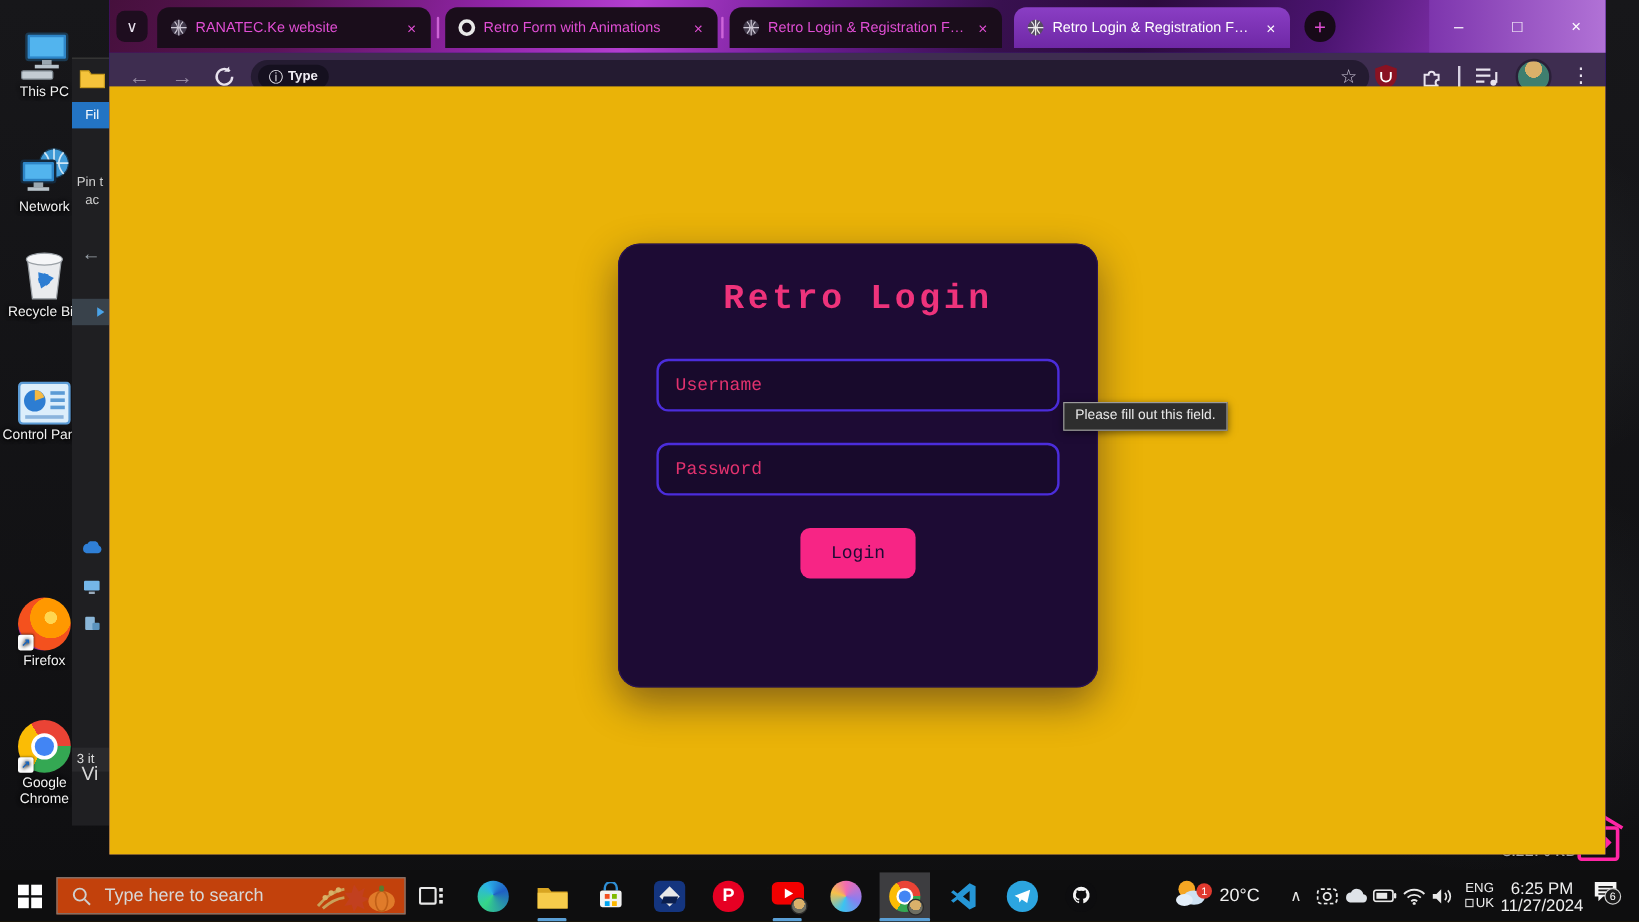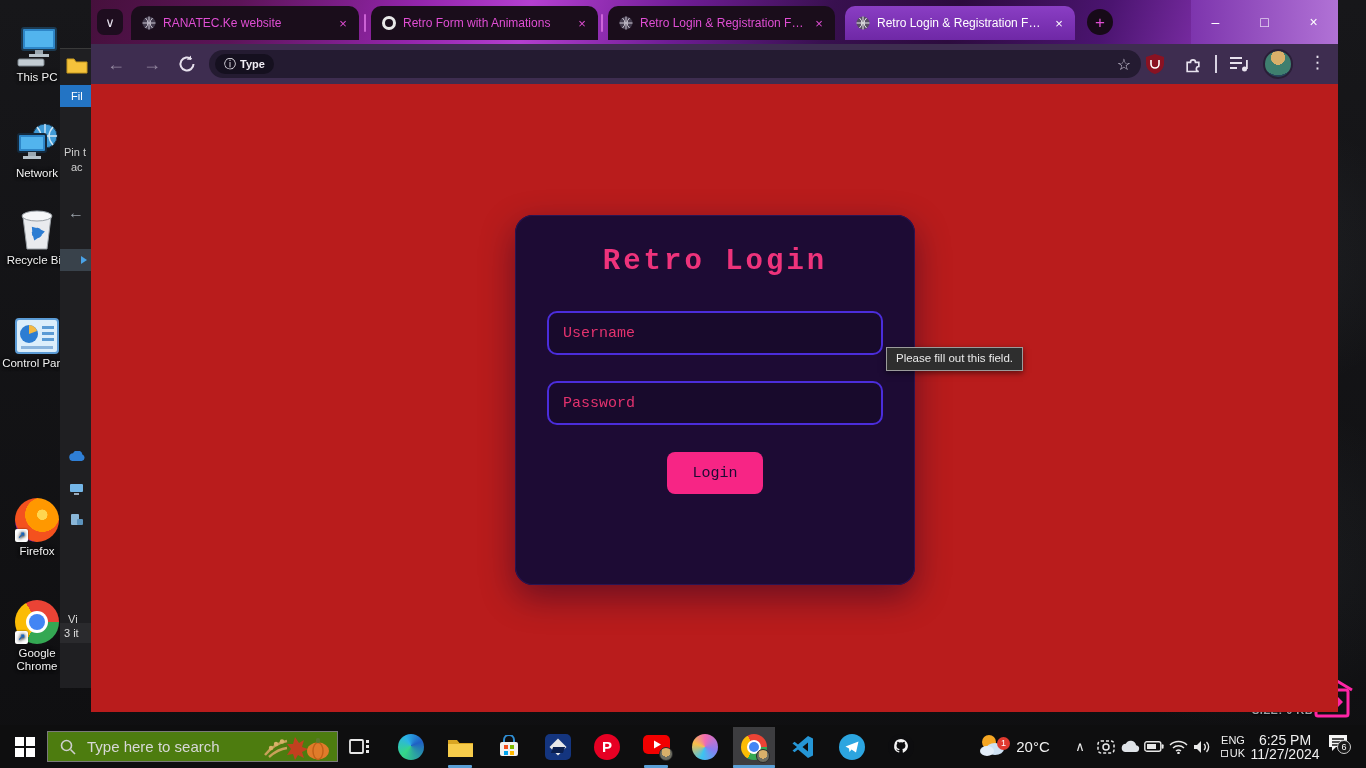--- a/index.html
+++ b/index.html
@@ -21,21 +21,21 @@
   .chromebig::before{content:"";position:absolute;inset:11px;background:#fff;border-radius:50%}
   .chromebig::after{content:"";position:absolute;inset:14px;background:#4285f4;border-radius:50%}
   
   #explorer{position:absolute;left:60px;top:48px;width:31px;height:640px;background:#1f1f22;z-index:2;overflow:hidden;border-top:1px solid #3a3a3a}
   #explorer .filebar{position:absolute;left:0;top:36px;width:31px;height:22px;background:#2374c4;color:#fff;font-size:11px;line-height:22px;padding-left:11px}
   #explorer .pin{position:absolute;left:4px;top:96px;color:#cfcfcf;font-size:11px;line-height:15px}
   #explorer .backa{position:absolute;left:8px;top:155px;color:#9aa2aa;font-size:16px}
   #explorer .selrow{position:absolute;left:0;top:200px;width:31px;height:22px;background:#39424b}
   #explorer .selrow i{position:absolute;right:4px;top:7px;width:0;height:0;border-left:6px solid #4aa3e8;border-top:4px solid transparent;border-bottom:4px solid transparent}
   #explorer .status{position:absolute;left:0;top:574px;width:31px;height:20px;background:#2a2a2d;color:#ddd;font-size:11px;line-height:20px;padding-left:4px}
-  #explorer .botlbl{position:absolute;left:8px;top:564px;color:#d8d8d8;font-size:11px}
+  #explorer .botlbl{position:absolute;left:8px;top:588px;color:#d8d8d8;font-size:16px}
   
   #corner-icon{position:absolute;left:1306px;top:676px;z-index:5}
   #size-text{position:absolute;left:1252px;top:704px;z-index:5;color:#9aa0a6;font-size:11px;font-weight:bold;letter-spacing:.5px;text-shadow:0 1px 2px #000}
   
   #bwin{position:absolute;left:91px;top:0;width:1247px;height:712px;z-index:10;overflow:hidden;background:#3a0da6}
   #tabstrip{position:absolute;left:0;top:0;width:100%;height:44px;background:
     linear-gradient(108deg,#46103c 0%,#5c1458 12%,#9325ab 26%,#b43fd0 35%,#6e1c94 47%,#38104f 59%,#2c0b3e 69%,#4b1470 81%,#8a35b5 92%,#a75fd0 100%)}
   .tsearch{position:absolute;left:6px;top:9px;width:26px;height:26px;border-radius:7px;background:#1e0d1f;color:#e8e2ee;display:flex;align-items:center;justify-content:center;font-size:13px}
   .tab{position:absolute;top:6px;height:34px;border-radius:10px 10px 0 0;display:flex;align-items:center;padding:0 7px 0 10px;background:#1a0d1b}
   .tab .t{flex:1;font-size:12px;color:#e04ed4;white-space:nowrap;overflow:hidden;text-overflow:ellipsis;margin:0 6px;min-width:0}
@@ -54,32 +54,32 @@
   .pill{position:absolute;left:118px;top:6px;width:932px;height:28px;border-radius:14px;background:#241b31;display:flex;align-items:center}
   .chip{height:20px;margin-left:6px;padding:0 9px;border-radius:10px;background:#15101f;color:#f0edf4;font-size:11px;display:flex;align-items:center;gap:4px;font-weight:bold}
   .chip .i{font-weight:normal;font-size:12px}
   .url{margin-left:12px;color:#efeaf6;font-size:13.5px;white-space:nowrap}
   .pillstar{margin-left:auto;margin-right:10px;color:#cfc8da;font-size:16px}
   .tico{position:absolute;top:8px;width:24px;height:24px;display:flex;align-items:center;justify-content:center}
   .tsep{position:absolute;left:1124px;top:11px;width:2px;height:18px;background:#d8d2e2}
   .avatar{position:absolute;left:1172px;top:5px;width:30px;height:30px;border-radius:50%;background:radial-gradient(circle at 50% 26%,#d9b06a 0 30%,#3f7f6f 31% 74%,#27455c 75%);border:2px solid #2a1f38}
   .dots{position:absolute;left:1218px;top:8px;color:#e8e2ee;font-size:17px}
   
-  #content{position:absolute;left:0;top:84px;width:100%;height:645px;background:#b91c1c}
+  #content{position:absolute;left:0;top:72px;width:100%;height:645px;background:#eab308}
   #card{position:absolute;left:424px;top:131px;width:400px;height:370px;border-radius:18px;background:#1d0b34;box-shadow:0 12px 34px rgba(10,0,40,.45),inset 0 0 0 1px #2a1452}
   #card h1{position:absolute;left:0;top:30px;width:100%;text-align:center;font-family:"Liberation Mono",monospace;font-weight:bold;font-size:29px;letter-spacing:3px;color:#ee337b}
   .rinput{position:absolute;left:32px;width:336px;height:44px;border-radius:10px;border:2px solid #4b2ddb;background:#180a2c;color:#e3326e;font-family:"Liberation Mono",monospace;font-size:15px;padding:0 14px;outline:none}
   .rinput::placeholder{color:#e3326e;opacity:1}
   .rbtn{position:absolute;border:none;border-radius:8px;background:#f72585;color:#1d0b34;font-family:"Liberation Mono",monospace;font-size:15px;cursor:pointer}
   #tooltip{position:absolute;left:795px;top:263px;height:24px;padding:4px 9px;background:#2e2e2e;border:1px solid #9b9b9b;color:#eaeaea;font-size:11.5px;white-space:nowrap;box-shadow:0 2px 6px rgba(0,0,0,.5)}
   
   #taskbar{position:absolute;left:0;bottom:0;width:1366px;height:43px;background:rgba(14,14,16,.97);z-index:20}
   .tbtn{position:absolute;top:0;width:46px;height:43px;display:flex;align-items:center;justify-content:center}
   .tund{position:absolute;bottom:0;height:3px;background:#5a9fd6;border-radius:1px}
-  #searchbox{position:absolute;left:47px;top:6px;width:291px;height:31px;background:#4d7c0f;border:1px solid #7a7a7a;display:flex;align-items:center}
+  #searchbox{position:absolute;left:47px;top:6px;width:291px;height:31px;background:#c2410c;border:1px solid #7a7a7a;display:flex;align-items:center}
   #searchbox input{flex:1;background:transparent;border:none;outline:none;color:#e0e0e0;font-size:15px;font-family:"Liberation Sans",sans-serif;min-width:0}
   #searchbox input::placeholder{color:#d8d8d8;opacity:1}
   .chromeico{width:26px;height:26px;border-radius:50%;background:conic-gradient(from -30deg,#ea4335 0 120deg,#34a853 0 240deg,#fbbc05 0 360deg);position:relative}
   .chromeico::before{content:"";position:absolute;inset:6px;background:#fff;border-radius:50%}
   .chromeico::after{content:"";position:absolute;inset:8px;background:#4285f4;border-radius:50%}
   .edgeico{width:26px;height:26px;border-radius:50%;background:conic-gradient(from 220deg at 50% 45%,#35d687,#2bb3e8 30%,#1f5fc4 58%,#35d687 100%)}
   .pinico{width:26px;height:26px;border-radius:50%;background:#e60023;color:#fff;font-weight:bold;font-size:15px;display:flex;align-items:center;justify-content:center}
   .inkico{width:26px;height:26px;border-radius:5px;background:#14357f;position:relative}
   .inkico::before{content:"";position:absolute;left:7px;top:7px;width:12px;height:12px;background:#e8e8e8;transform:rotate(45deg)}
   .inkico::after{content:"";position:absolute;left:7px;top:13px;width:12px;height:6px;background:#0b1f4e;transform:skewX(-20deg)}

